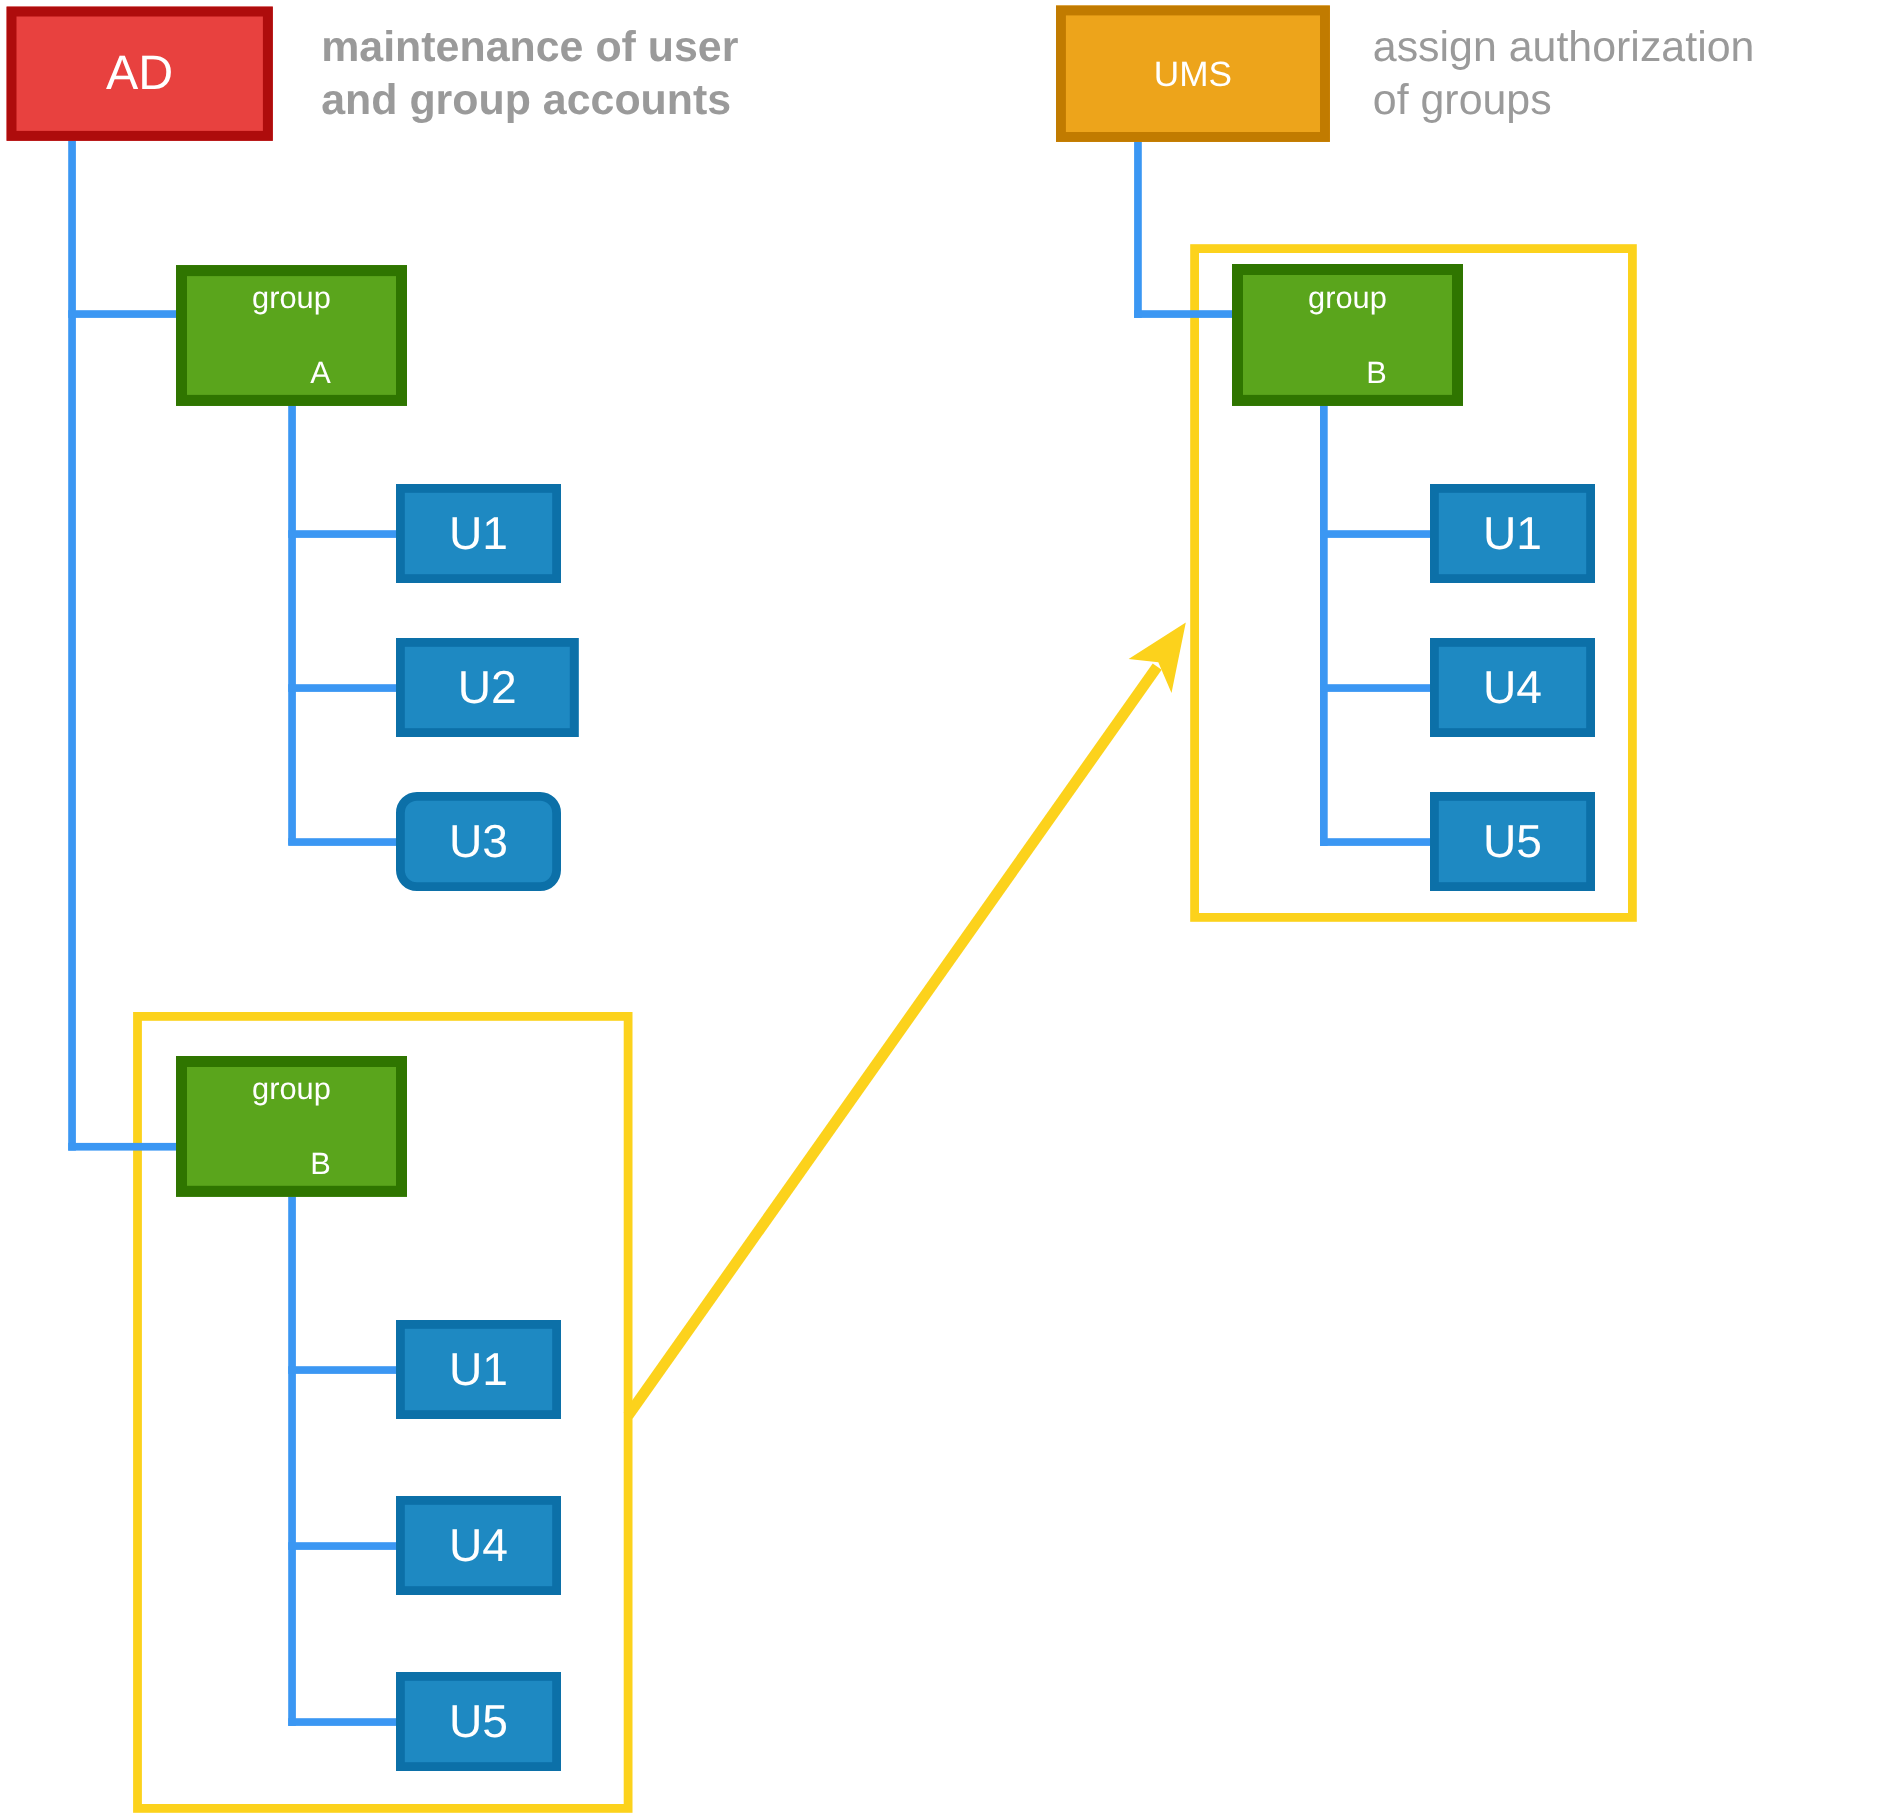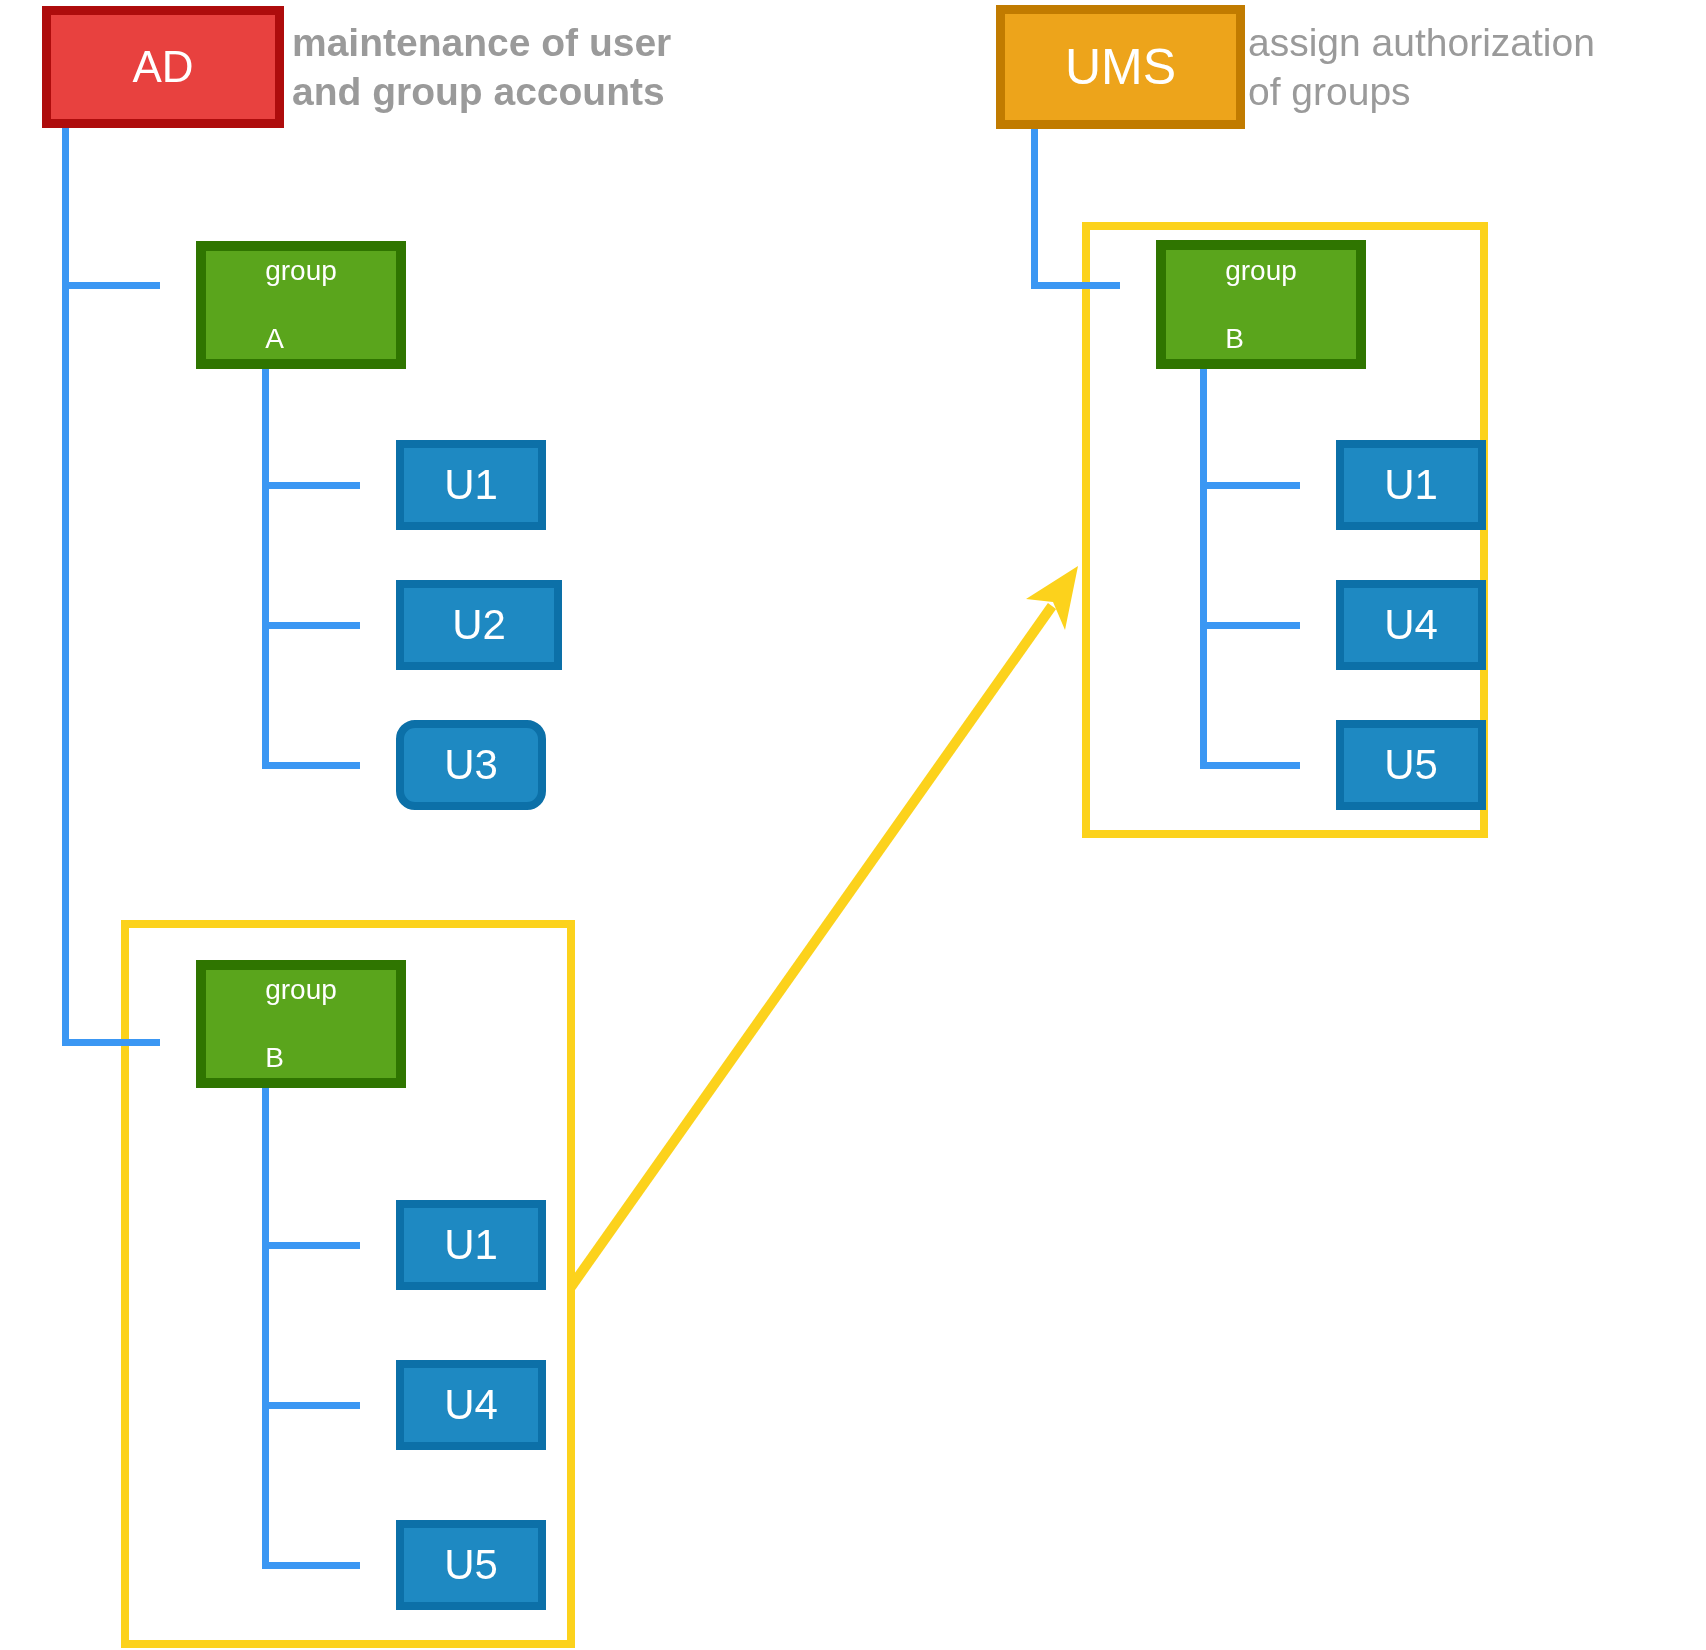--- a/index.html
+++ b/index.html
@@ -3,24 +3,24 @@
 <meta charset="utf-8">
 <style>
   html, body { margin:0; padding:0; background:#ffffff; }
   .canvas {
     position:relative; width:1706px; height:1650px; background:#ffffff;
     font-family:"Liberation Sans", sans-serif; overflow:hidden;
   }
   .node {
     position:absolute; box-sizing:border-box;
     display:flex; align-items:center; justify-content:center;
-    color:#ffffff; text-align:left; white-space:pre-line; z-index:4;margin-left:36px;
+    color:#ffffff; text-align:right; white-space:pre-line; z-index:4;
   }
   .node.ad    { background:var(--red,#e8413f);    border:9px solid var(--red_border,#ae0c0c);    font-size:44px; }
-  .node.ums   { background:var(--orange,#eda41b); border:9px solid var(--orange_border,#c17b00); font-size:50px; }
+  .node.ums   { background:var(--orange,#eda41b); border:9px solid var(--orange_border,#c17b00); font-size:32px; }
   .node.group { background:var(--green,#5aa51c);  border:10px solid var(--green_border,#2f7500); font-size:28px; line-height:68px; }
   .node.user  { background:var(--user_blue,#1e89c2); border:8px solid var(--user_blue_border,#0c70a8); font-size:42px; }
   .caption {
     position:absolute; color:var(--gray_text,#9a9a9a);
     font-size:39px; line-height:49px; white-space:pre-line; z-index:4;
   }
   .scope {
     position:absolute; box-sizing:border-box; background:transparent;
     border:8px solid var(--yellow,#fcd21c); z-index:1;
   }

